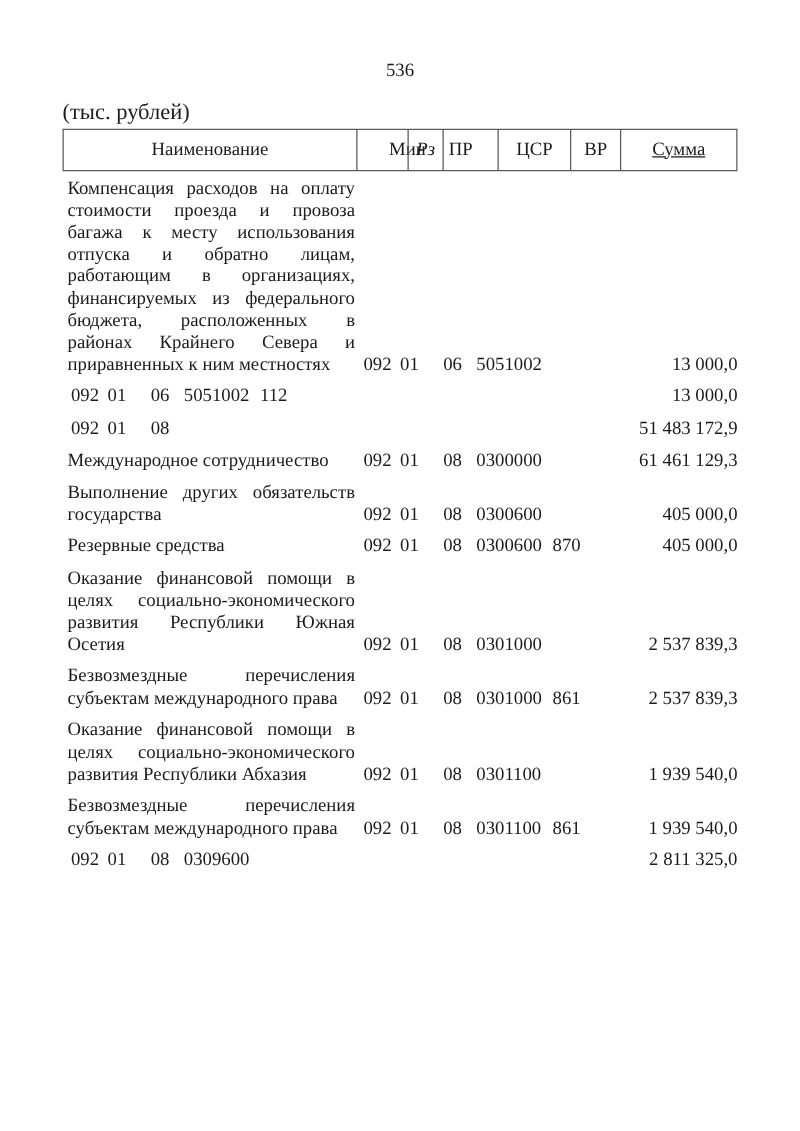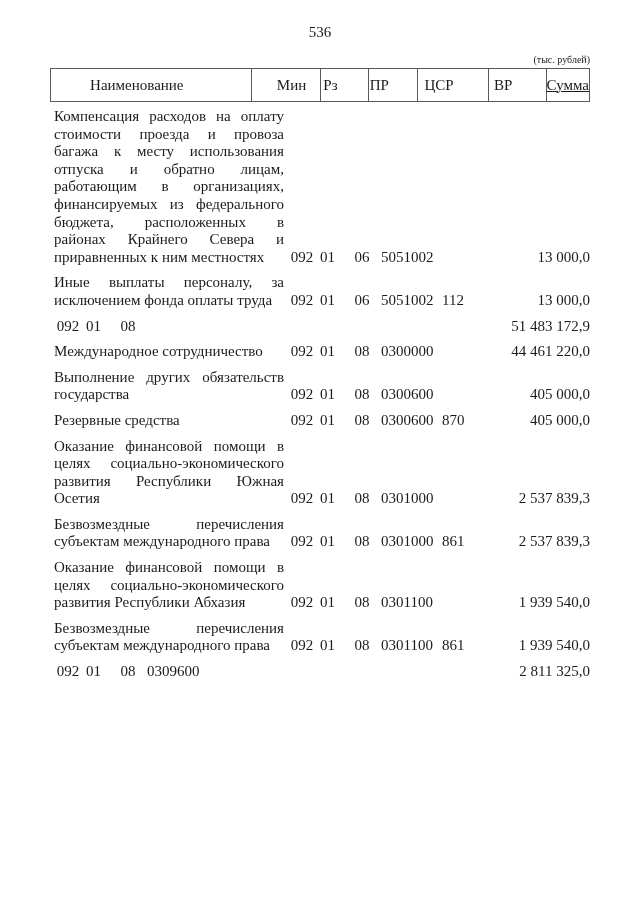--- a/index.html
+++ b/index.html
@@ -13,57 +13,56 @@
     color: #1b1b1b;
   }
   .page {
     position: relative;
     width: 640px;
     height: 905px;
     background: #ffffff;
   }
   .page-number {
     text-align: center;
-    padding-top: 24px;
+    padding-top: 49px;
     font-size: 15px;
   }
   .units-label {
     width: 540px;
     margin: 13px 0 3px 50px;
-    text-align: right;
-    font-size: 10px;
+    text-align: left;
+    font-size: 18px;
   }
   .budget-table {
     width: 540px;
     margin-left: 50px;
   }
   .header-row {
     display: flex;
     width: 540px;
     height: 34px;
     box-sizing: border-box;
     border: 1px solid #5a5a5a;
     font-size: 15px;
     align-items: stretch;
-    gap: 28px;
   }
   .hcell {
     display: flex;
     align-items: center;
     justify-content: center;
     box-sizing: border-box;
     border-left: 1px solid #5a5a5a;
     text-align: center;
   }
   .hcell:first-child { border-left: none; }
   .w-name { width: 234px; }
   .w-min  { width: 36px; padding-left: 40px; }
-  .w-rz   { width: 28px; }
+  .w-rz   { width: 28px; font-style: italic; }
   .w-pr   { width: 28px; }
-  .w-csr  { width: 58px; }
+  .w-csr  { width: 58px; margin-left: 16px; }
   .w-vr   { width: 40px; }
   .w-sum  { flex: 1; text-decoration: underline; }
   .table-body {
     width: 540px;
     padding-top: 6px;
     font-size: 15px;
     line-height: 17.6px;
   }
   .row {
     display: flex;
@@ -109,21 +108,20 @@
     <div class="c-name">Компенсация расходов на оплату стоимости проезда и провоза багажа к месту использования отпуска и обратно лицам, работающим в организациях, финансируемых из федерального бюджета, расположенных в районах Крайнего Севера и приравненных к ним местностях</div>
     <div class="c-min">092</div>
     <div class="c-rz">01</div>
     <div class="c-pr">06</div>
     <div class="c-csr">5051002</div>
     <div class="c-vr"></div>
     <div class="c-sum">13 000,0</div>
   </div>
 
   <div class="row">
-    <div class="c-name">Иные выплаты персоналу, за исключением фонда оплаты труда</div>
     <div class="c-min">092</div>
     <div class="c-rz">01</div>
     <div class="c-pr">06</div>
     <div class="c-csr">5051002</div>
     <div class="c-vr">112</div>
     <div class="c-sum">13 000,0</div>
   </div>
 
   <div class="row">
     <div class="c-min">092</div>
@@ -134,21 +132,21 @@
     <div class="c-sum">51 483 172,9</div>
   </div>
 
   <div class="row">
     <div class="c-name">Международное сотрудничество</div>
     <div class="c-min">092</div>
     <div class="c-rz">01</div>
     <div class="c-pr">08</div>
     <div class="c-csr">0300000</div>
     <div class="c-vr"></div>
-    <div class="c-sum">44 461 220,0</div>
+    <div class="c-sum">61 461 129,3</div>
   </div>
 
   <div class="row">
     <div class="c-name">Выполнение других обязательств государства</div>
     <div class="c-min">092</div>
     <div class="c-rz">01</div>
     <div class="c-pr">08</div>
     <div class="c-csr">0300600</div>
     <div class="c-vr"></div>
     <div class="c-sum">405 000,0</div>

